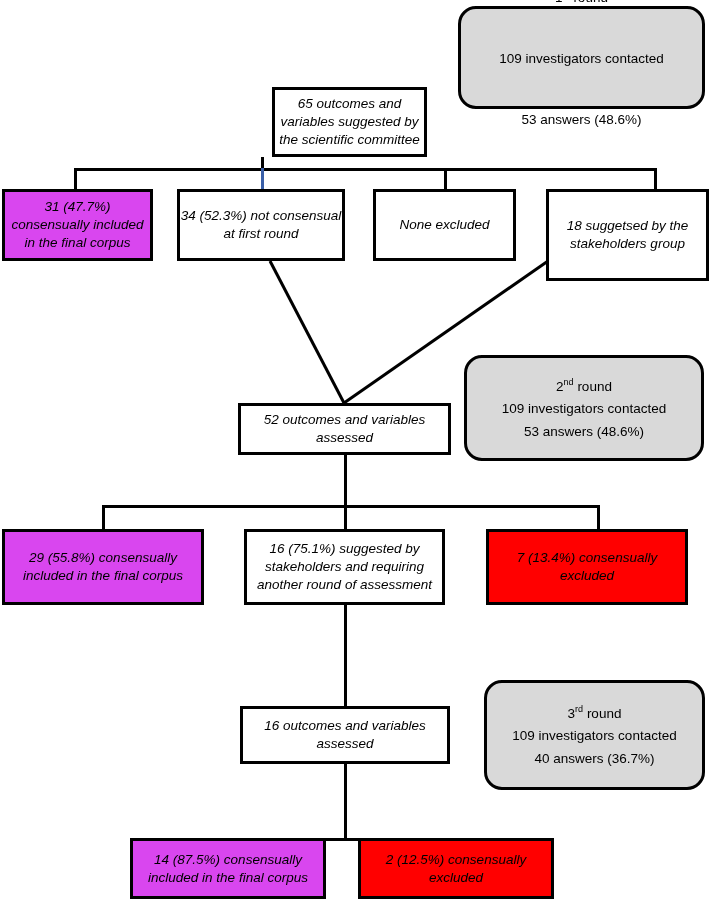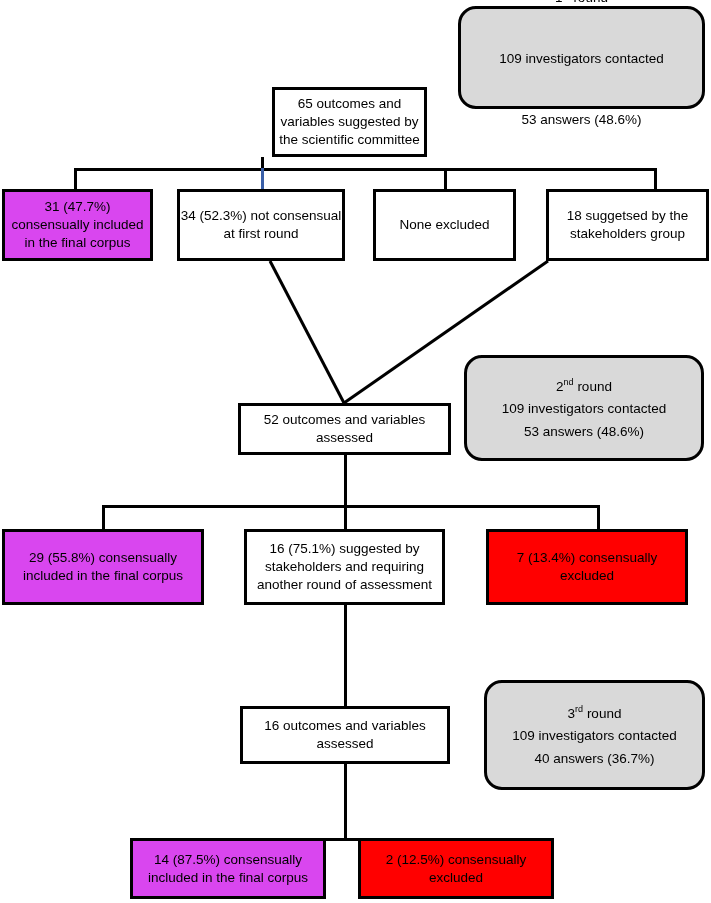--- a/index.html
+++ b/index.html
@@ -21,20 +21,21 @@
     border: 3px solid #000000;
     display: flex;
     align-items: center;
     justify-content: center;
     text-align: center;
     color: #000000;
     font-size: 13.5px;
     line-height: 1.32;
     background: #ffffff;
     z-index: 3;
+    font-style: italic;
   }
   .box .txt {
     display: block;
     width: 105%;
     white-space: pre-line;
   }
   .round-box {
     position: absolute;
     box-sizing: border-box;
     border: 3px solid #000000;
@@ -120,21 +121,21 @@
   </div>
 
   <div class="box white" style="left:177px; top:189px; width:168px; height:72px;">
     <span class="txt">34 (52.3%) not consensual at first round</span>
   </div>
 
   <div class="box white" style="left:373px; top:189px; width:143px; height:72px;">
     <span class="txt">None excluded</span>
   </div>
 
-  <div class="box white" style="left:546px; top:189px; width:163px; height:72px;">
+  <div class="box white" style="left:546px; top:189px; width:163px; height:92px;">
     <span class="txt">18 suggetsed by the stakeholders group</span>
   </div>
 
   <div class="box white" style="left:272px; top:87px; width:155px; height:70px; padding:0 2px;">
     <span class="txt">65 outcomes and variables  suggested by the scientific committee</span>
   </div>
 
   <svg class="diag" style="left:0px; top:255px; width:711px; height:155px;" viewBox="0 0 711 155">
     <line x1="270" y1="6" x2="344" y2="148" stroke="#000000" stroke-width="3"></line>
     <line x1="548" y1="6" x2="344" y2="148" stroke="#000000" stroke-width="3"></line>

